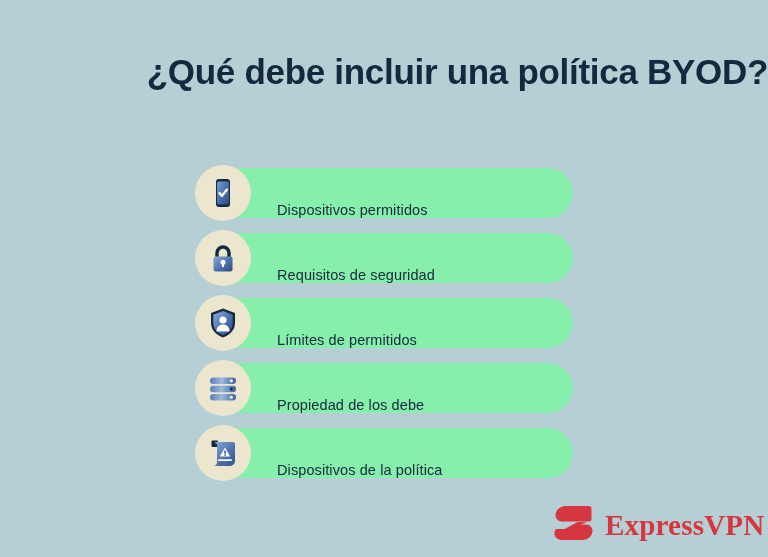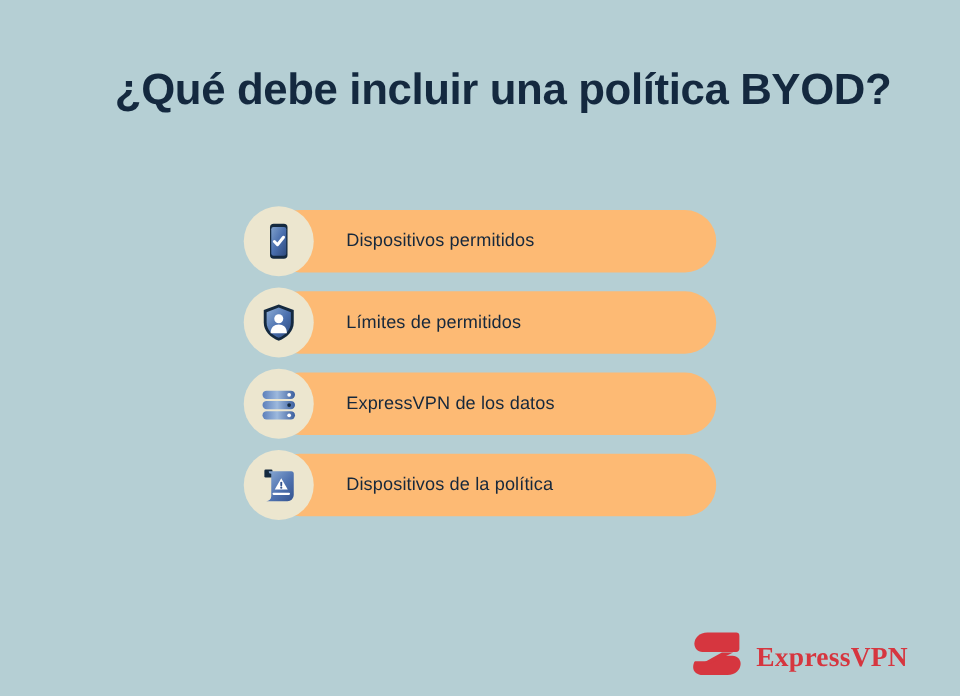--- a/index.html
+++ b/index.html
@@ -22,21 +22,21 @@
     width: 768px;
     height: 557px;
   }
 
   
   .title {
     position: absolute;
     top: 52px;
     left: 0;
     width: 768px;
-    text-align: center;
+    text-align: right;
     font-size: 35px;
     font-weight: 700;
     letter-spacing: -0.3px;
     color: #14293f;
     font-family: "Liberation Sans", sans-serif;
     padding-left: 37px;
   }
 
   
   .list {
@@ -51,24 +51,24 @@
     height: 56px;
     margin-bottom: 9px;
   }
 
   .pill {
     position: absolute;
     left: 20px;
     top: 3px;
     width: 358px;
     height: 50px;
-    background: #fdba74;
+    background: #86efac;
     border-radius: 25px;
     display: flex;
-    align-items: center;
+    align-items: flex-end;
   }
 
   .pill-label {
     margin-left: 62px;
     font-size: 14.5px;
     font-weight: 400;
     color: #16283c;
     letter-spacing: 0.1px;
     white-space: nowrap;
   }
@@ -96,21 +96,21 @@
     top: 503px;
     display: flex;
     align-items: center;
     gap: 10px;
   }
 
   .logo-mark { display: block; }
 
   .logo-text {
     font-family: "Liberation Serif", serif;
-    font-size: 22px;
+    font-size: 29px;
     font-weight: 700;
     color: #d6363f;
     letter-spacing: 0.2px;
     line-height: 1;
   }
 </style>
 </head>
 <body>
 
 <div class="infographic">
@@ -134,20 +134,42 @@
               </linearGradient>
             </defs>
             <rect x="10" y="3" width="14" height="28" rx="3" fill="#14293f"></rect>
             <rect x="11" y="5.5" width="12" height="23" rx="1.8" fill="url(#g1)"></rect>
             <path d="M13.5 17.2 L16 19.8 L20.8 13.8" fill="none" stroke="#ffffff" stroke-width="2.4" stroke-linecap="round" stroke-linejoin="round"></path>
           </svg>
         </span>
       </div>
     </div>
 
+    <div class="row">
+      <div class="pill">
+        <span class="pill-label">Requisitos de seguridad</span>
+      </div>
+      <div class="badge">
+        <span>
+          <svg width="34" height="34" viewBox="0 0 34 34">
+            <defs>
+              <linearGradient id="g2" x1="0" y1="0" x2="1" y2="1">
+                <stop offset="0%" stop-color="#8dadd6"></stop>
+                <stop offset="55%" stop-color="#4a6fae"></stop>
+                <stop offset="100%" stop-color="#2e4a7d"></stop>
+              </linearGradient>
+            </defs>
+            <path d="M11 16 V12 a6 6 0 0 1 12 0 V16" fill="none" stroke="#14293f" stroke-width="3.4"></path>
+            <rect x="7.5" y="15.5" width="19" height="15" rx="2" fill="url(#g2)"></rect>
+            <circle cx="17" cy="21.3" r="2.5" fill="#ffffff"></circle>
+            <rect x="15.9" y="21.3" width="2.2" height="5" rx="1.1" fill="#ffffff"></rect>
+          </svg>
+        </span>
+      </div>
+    </div>
 
     <div class="row">
       <div class="pill">
         <span class="pill-label">Límites de permitidos</span>
       </div>
       <div class="badge">
         <span>
           <svg width="34" height="34" viewBox="0 0 34 34">
             <defs>
               <linearGradient id="g3" x1="0" y1="0" x2="1" y2="1">
@@ -160,21 +182,21 @@
             <path d="M17 5 L26.7 8.7 V17 C26.7 22.8 22.3 27.2 17 29.2 C11.7 27.2 7.3 22.8 7.3 17 V8.7 Z" fill="url(#g3)"></path>
             <circle cx="17" cy="14" r="3.6" fill="#ffffff"></circle>
             <path d="M10.5 25.5 C10.5 20.8 13.4 18.6 17 18.6 C20.6 18.6 23.5 20.8 23.5 25.5 Z" fill="#ffffff"></path>
           </svg>
         </span>
       </div>
     </div>
 
     <div class="row">
       <div class="pill">
-        <span class="pill-label">ExpressVPN de los datos</span>
+        <span class="pill-label">Propiedad de los debe</span>
       </div>
       <div class="badge">
         <span>
           <svg width="34" height="34" viewBox="0 0 34 34">
             <defs>
               <linearGradient id="g4" x1="0" y1="0" x2="1" y2="0">
                 <stop offset="0%" stop-color="#5c7fbb"></stop>
                 <stop offset="45%" stop-color="#9db9dd"></stop>
                 <stop offset="100%" stop-color="#3c5f9e"></stop>
               </linearGradient>

